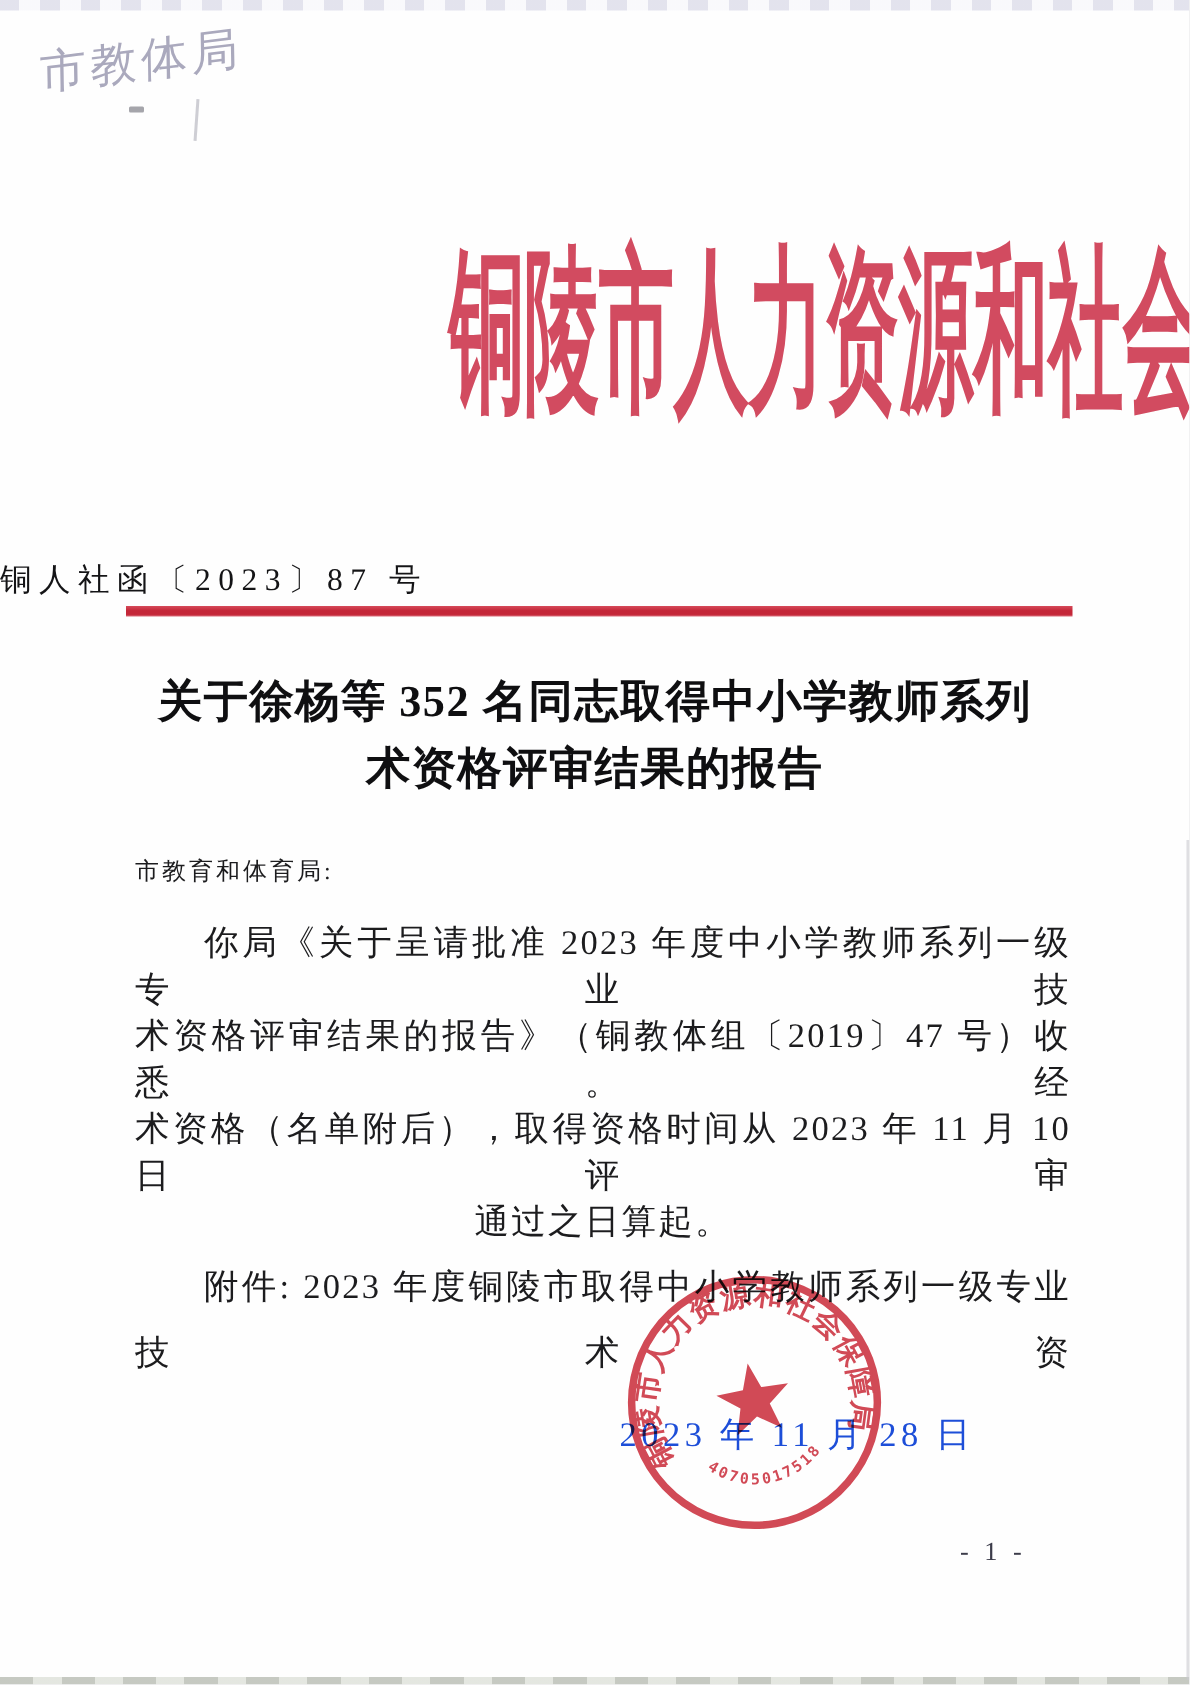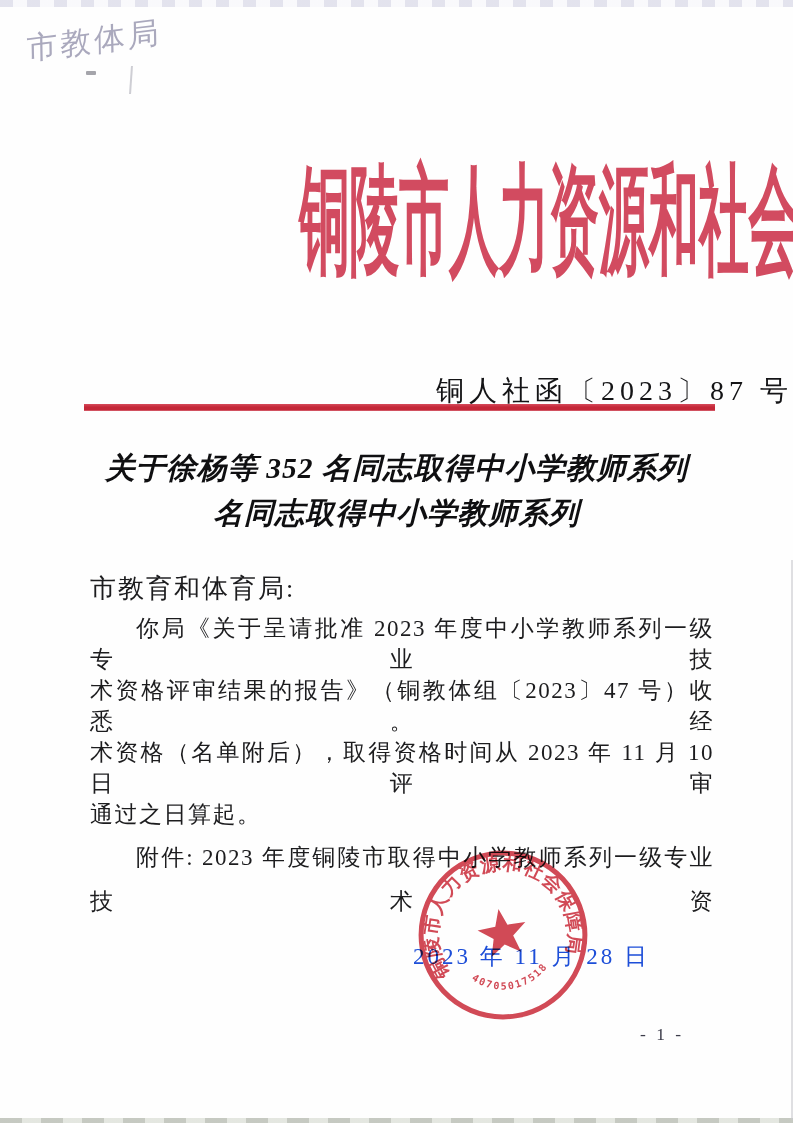--- a/index.html
+++ b/index.html
@@ -52,45 +52,44 @@
     display:inline-block;
     font-size:96px;font-weight:900;
     color:#d24b60;
     font-family:"Liberation Serif","DejaVu Serif",serif;
     transform:scale(0.52,1.24);
     transform-origin:center top;
     letter-spacing:0px;
   }
   .doc-number{
     position:absolute;left:0;top:372px;width:100%;
-    text-align:right;
-    font-size:28px;letter-spacing:5px;color:#141416;
+    text-align:left;
+    font-size:21px;letter-spacing:5px;color:#141416;
   }
   .red-rule{
     position:absolute;left:84px;top:404px;width:631px;height:7px;
     background:linear-gradient(180deg,#d64a5a 0%,#c42738 45%,#c42738 80%,#d96a77 100%);
   }
   
   .doc-title{
     position:absolute;left:0;top:446px;width:100%;
     text-align:center;font-weight:700;
     font-size:29.5px;line-height:45px;letter-spacing:1px;
     color:#0f0f11;
-    font-style:italic;
   }
   
   .salutation{
     position:absolute;left:90px;top:571px;
-    font-size:26px;letter-spacing:2px;
+    font-size:16px;letter-spacing:2px;
   }
   .para{
     position:absolute;left:90px;top:613px;width:624px;
     font-size:23px;line-height:31px;letter-spacing:1.5px;
   }
-  .para .line{white-space:nowrap;}
+  .para .line{white-space:nowrap;text-align:center;}
   .para .line.just{
     white-space:normal;
     text-align:justify;text-align-last:justify;
   }
   .para .indent{text-indent:46px;}
   .attach{
     position:absolute;left:90px;top:836px;width:624px;
     font-size:23px;line-height:43.5px;letter-spacing:1.5px;
   }
   
@@ -128,28 +127,28 @@
   <div class="agency">
     <span class="agency-inner">铜陵市人力资源和社会保障局</span>
   </div>
 
   <div class="doc-number">铜人社函〔2023〕87 号</div>
 
   <div class="red-rule"></div>
 
   <div class="doc-title">
     <div>关于徐杨等 352 名同志取得中小学教师系列</div>
-    <div>名同志取得中小学教师系列</div>
+    <div>术资格评审结果的报告</div>
   </div>
 
   <div class="salutation">市教育和体育局:</div>
 
   <div class="para">
     <div class="line just indent">你局《关于呈请批准 2023 年度中小学教师系列一级专业技</div>
-    <div class="line just">术资格评审结果的报告》（铜教体组〔2023〕47 号）收悉。经</div>
+    <div class="line just">术资格评审结果的报告》（铜教体组〔2019〕47 号）收悉。经</div>
     <div class="line just">术资格（名单附后），取得资格时间从 2023 年 11 月 10 日评审</div>
     <div class="line">通过之日算起。</div>
   </div>
 
   <div class="attach">
     <div class="line just indent" style="text-indent:46px;text-align:justify;text-align-last:justify;">附件: 2023 年度铜陵市取得中小学教师系列一级专业技术资</div>
   </div>
 
   <div class="doc-date">2023 年 11 月 28 日</div>
 

